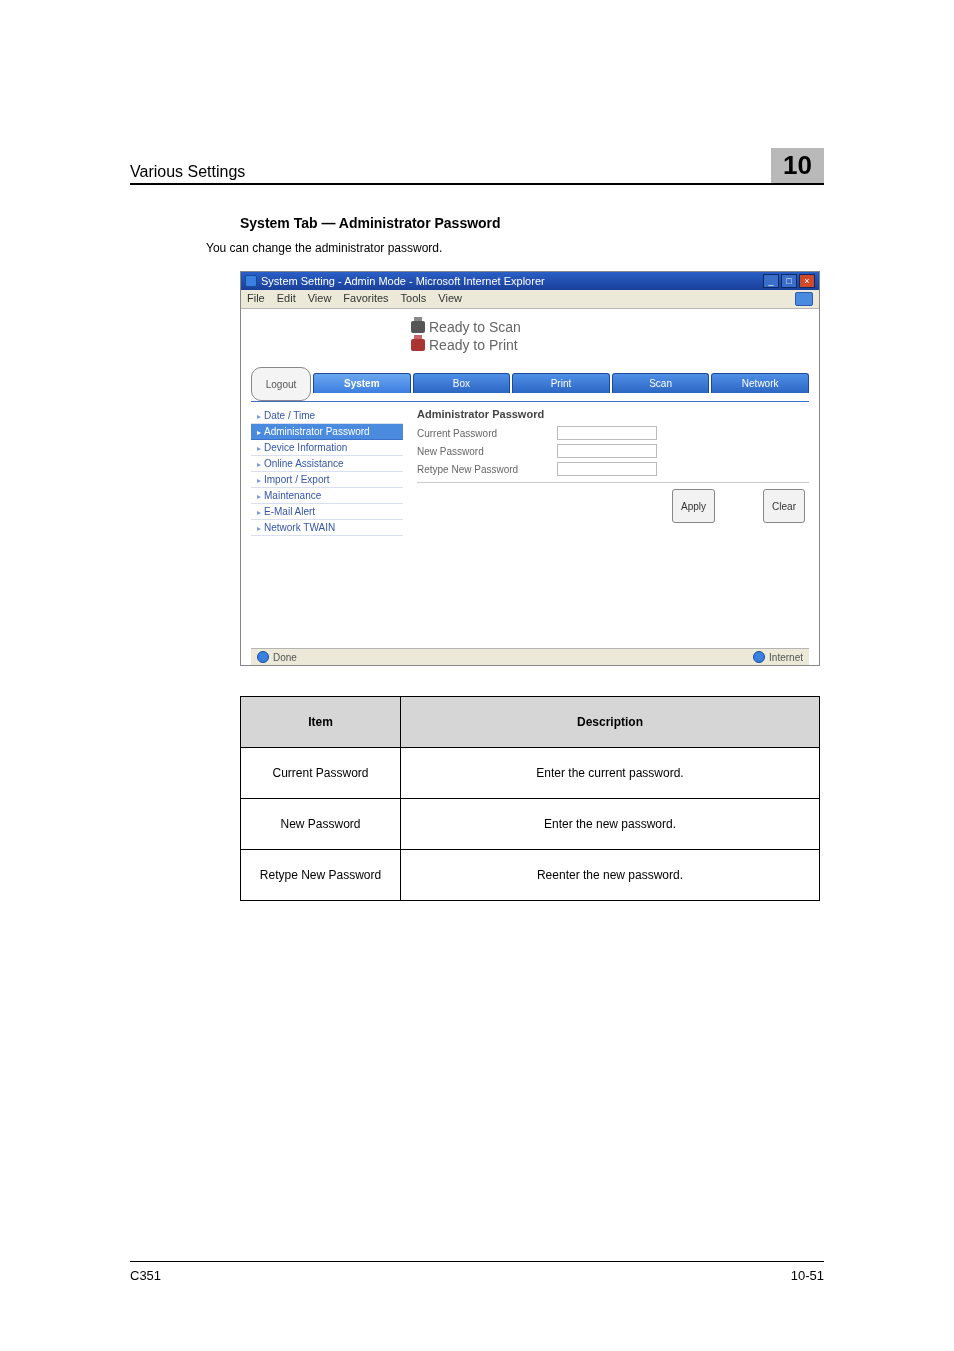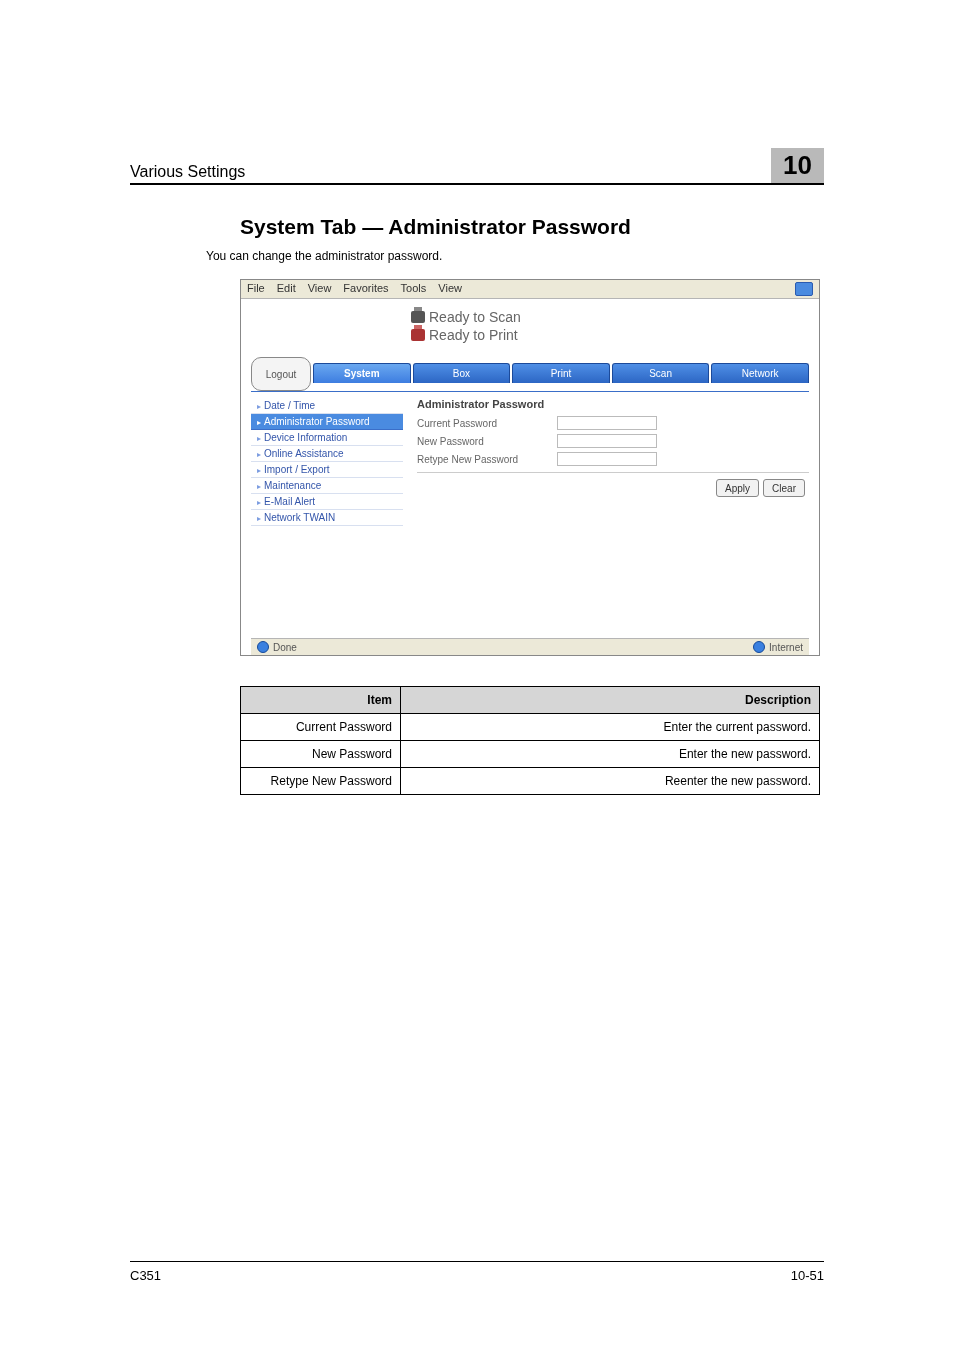--- a/index.html
+++ b/index.html
@@ -30,21 +30,21 @@
   }
   .chapter-box {
     background: #b9b9b9;
     padding: 2px 12px;
     font-size: 26px;
     font-weight: bold;
     margin-bottom: -2px;
   }
   .section-heading {
     font-weight: bold;
-    font-size: 21px;
+    font-size: 14px;
     margin-left: 110px;
     margin-bottom: 10px;
   }
   .section-intro {
     font-size: 12px;
     margin-left: 76px;
     margin-bottom: 16px;
   }
 
   
@@ -254,28 +254,29 @@
     margin: 6px 0;
   }
   .action-row {
     display: flex;
     justify-content: flex-end;
     gap: 4px;
     padding-right: 4px;
   }
   .small-btn {
     height: 18px;
-    padding: 0 8px;
+    padding: 16px 8px;
     border: 1px solid #888;
     border-radius: 3px;
     background: #f2f2f2;
     font-size: 10px;
     color: #333;
     display: flex;
     align-items: center;
+    margin-left: 44px;
   }
 
   .statusbar {
     display: flex;
     align-items: center;
     justify-content: space-between;
     background: #ece9d8;
     border-top: 1px solid #b5b5b5;
     padding: 2px 6px;
     font-size: 10px;
@@ -300,22 +301,22 @@
   
   table.desc {
     width: 580px;
     margin-left: 110px;
     margin-top: 30px;
     border-collapse: collapse;
     font-size: 12px;
   }
   table.desc th, table.desc td {
     border: 1px solid #000;
-    padding: 6px 8px;
-    text-align: right;
+    padding: 18px 8px;
+    text-align: center;
     vertical-align: top;
   }
   table.desc th {
     background: #d6d6d6;
     font-weight: bold;
   }
   table.desc td.col-item { width: 160px; }
 
   .footer {
     position: absolute;
@@ -336,20 +337,31 @@
   <div class="header-row">
     <div class="header-title">Various Settings</div>
     <div class="chapter-box">10</div>
   </div>
 
   <div class="section-heading">System Tab — Administrator Password</div>
   <div class="section-intro">You can change the administrator password.</div>
 
   <div class="shot">
 
+    <div class="titlebar">
+      <div class="titlebar-left">
+        <span class="ie-icon"></span>
+        <span>System Setting - Admin Mode - Microsoft Internet Explorer</span>
+      </div>
+      <div class="win-buttons">
+        <span class="win-btn win-min">_</span>
+        <span class="win-btn win-max">□</span>
+        <span class="win-btn win-close">×</span>
+      </div>
+    </div>
 
     <div class="menubar">
       <span>File</span>
       <span>Edit</span>
       <span>View</span>
       <span>Favorites</span>
       <span>Tools</span>
       <span>View</span>
       <span class="menubar-right"></span>
     </div>

